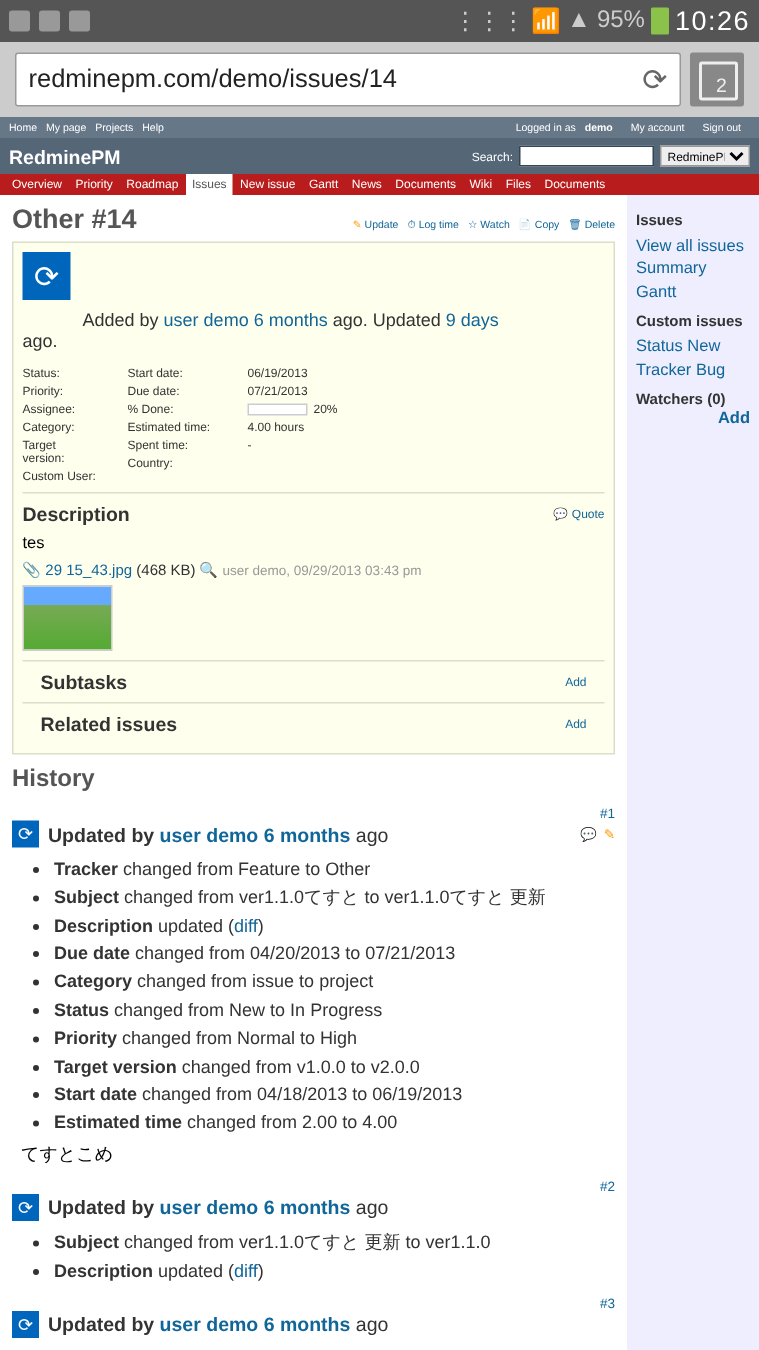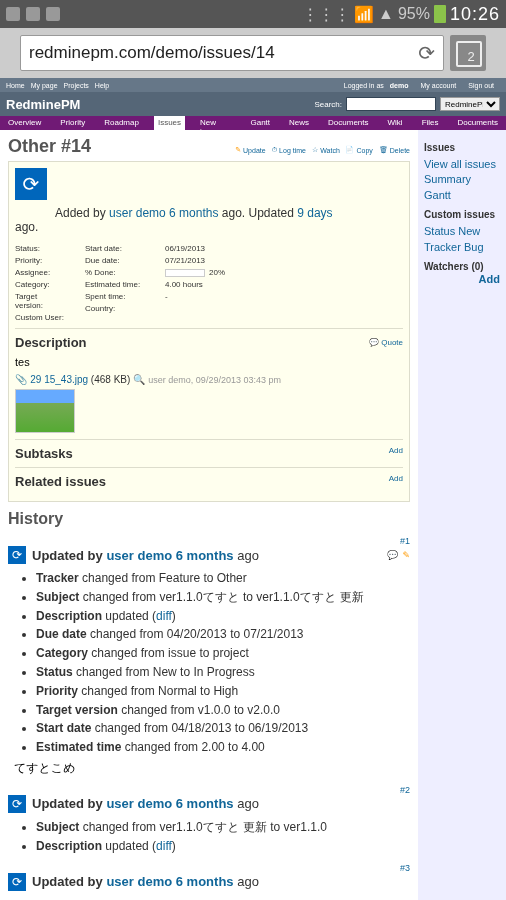--- a/index.html
+++ b/index.html
@@ -2,37 +2,37 @@
 <html><head>
 <meta charset="utf-8">
 <style>
 *{margin:0;padding:0;box-sizing:border-box;font-family:Verdana,Arial,sans-serif}
 body{width:506px;height:900px;background:#fff;overflow:hidden}
 .status-bar{height:28px;background:#555;display:flex;align-items:center;padding:0 6px;color:#ccc;font-size:16px}
 .sb-l{display:flex;gap:6px}
 .sb-r{margin-left:auto;display:flex;gap:4px;align-items:center}
 .sb-time{color:#fff;font-size:18px;font-weight:300;letter-spacing:1px}
 .batt{width:12px;height:18px;background:#8bc34a;border-radius:1px}
-.browser-bar{height:50px;background:#ccc;display:flex;align-items:center;padding:20px;gap:6px}
+.browser-bar{height:50px;background:#ccc;display:flex;align-items:center;padding:10px;gap:6px}
 .url-box{flex:1;height:36px;background:#fff;border:1px solid #999;border-radius:2px;display:flex;align-items:center;padding:0 8px}
 .url-text{flex:1;font-size:17px;color:#222;border:none;outline:none}
 .reload{font-size:20px;color:#666}
 .tabs-icn{width:36px;height:36px;background:#888;border-radius:2px;display:flex;align-items:center;justify-content:center;color:#eee;font-size:13px;position:relative}
 .tabs-icn::before{content:'';position:absolute;width:22px;height:22px;border:2px solid #eee;border-radius:2px;right:4px;bottom:4px}
 .tabs-icn span{z-index:1;position:relative;right:-3px;bottom:-3px}
 .top-nav{height:14px;background:#678;display:flex;align-items:center;padding:0 6px;font-size:7px;color:#fff}
 .top-nav a{color:#fff;margin-right:6px}
 .top-right{margin-left:auto;display:flex;gap:6px}
 .app-header{height:24px;background:#567;display:flex;align-items:center;padding:0 6px}
 .app-title{color:#fff;font-weight:bold;font-size:13px}
 .search-area{margin-left:auto;display:flex;align-items:center;gap:4px}
 .search-lbl{color:#fff;font-size:8px}
 .search-inp{width:90px;height:14px;background:#fff;border:1px solid #345;font-size:8px}
 .proj-sel{width:60px;height:14px;font-size:8px;background:#eee;border:1px solid #999}
-.proj-tabs{height:14px;background:#701a75;display:flex;padding:0 4px;gap:11px;font-size:8px}
+.proj-tabs{height:14px;background:#b91c1c;display:flex;padding:0 4px;gap:1px;font-size:8px}
 .proj-tabs .tab{color:#fff;padding:2px 4px 0}
 .proj-tabs .tab.active{background:#fff;color:#555}
 .main-wrap{display:flex}
 .content{flex:1;padding:6px 8px}
 .sidebar{width:88px;background:#eef;padding:6px;font-size:8px}
 .sidebar h4{font-size:10px;color:#333;margin-bottom:4px;margin-top:6px}
 .sidebar a{display:block;color:#169;font-size:11px;line-height:1.4}
 .sb-add{float:right;color:#169;font-size:8px}
 .issue-header{display:flex;align-items:baseline;margin-bottom:2px}
 .issue-title{font-size:18px;color:#555;font-weight:bold}
@@ -55,21 +55,21 @@
 .pct-fill{height:100%;background:#9c9}
 hr.sep{border:none;border-top:1px solid #ddc;margin:6px 0}
 .desc-head{display:flex;align-items:center}
 .desc-title{font-size:13px;font-weight:bold;color:#333}
 .quote-link{margin-left:auto;font-size:8px;color:#169}
 .desc-body{font-size:11px;margin:6px 0}
 .attach{font-size:10px;color:#333;margin:4px 0}
 .attach a{color:#169}
 .thumb{width:60px;height:44px;margin:4px 0;background:linear-gradient(to bottom,#6af 0%,#6af 30%,#7a5 30%,#5a3 100%);border:1px solid #ccc}
 .section-h{font-size:13px;font-weight:bold;color:#333}
-.section-row{display:flex;align-items:flex-start;margin:6px 0}
+.section-row{display:flex;align-items:center;margin:6px 12px}
 .add-link{margin-left:auto;font-size:8px;color:#169}
 .history-h{font-size:16px;font-weight:bold;color:#555;margin:8px 0}
 .hist-entry{margin-bottom:8px}
 .hist-head{display:flex;align-items:center;gap:6px}
 .hist-grav{width:18px;height:18px;background:#06b;color:#fff;font-size:12px;display:flex;align-items:center;justify-content:center}
 .hist-title{font-size:13px;color:#333}
 .hist-title a{color:#169}
 .hist-num{margin-left:auto;font-size:9px;color:#169}
 .hist-edit{margin-left:auto;display:flex;gap:4px;font-size:9px}
 .hist-list{margin:6px 0 0 28px;font-size:12px;color:#333;list-style:disc}

